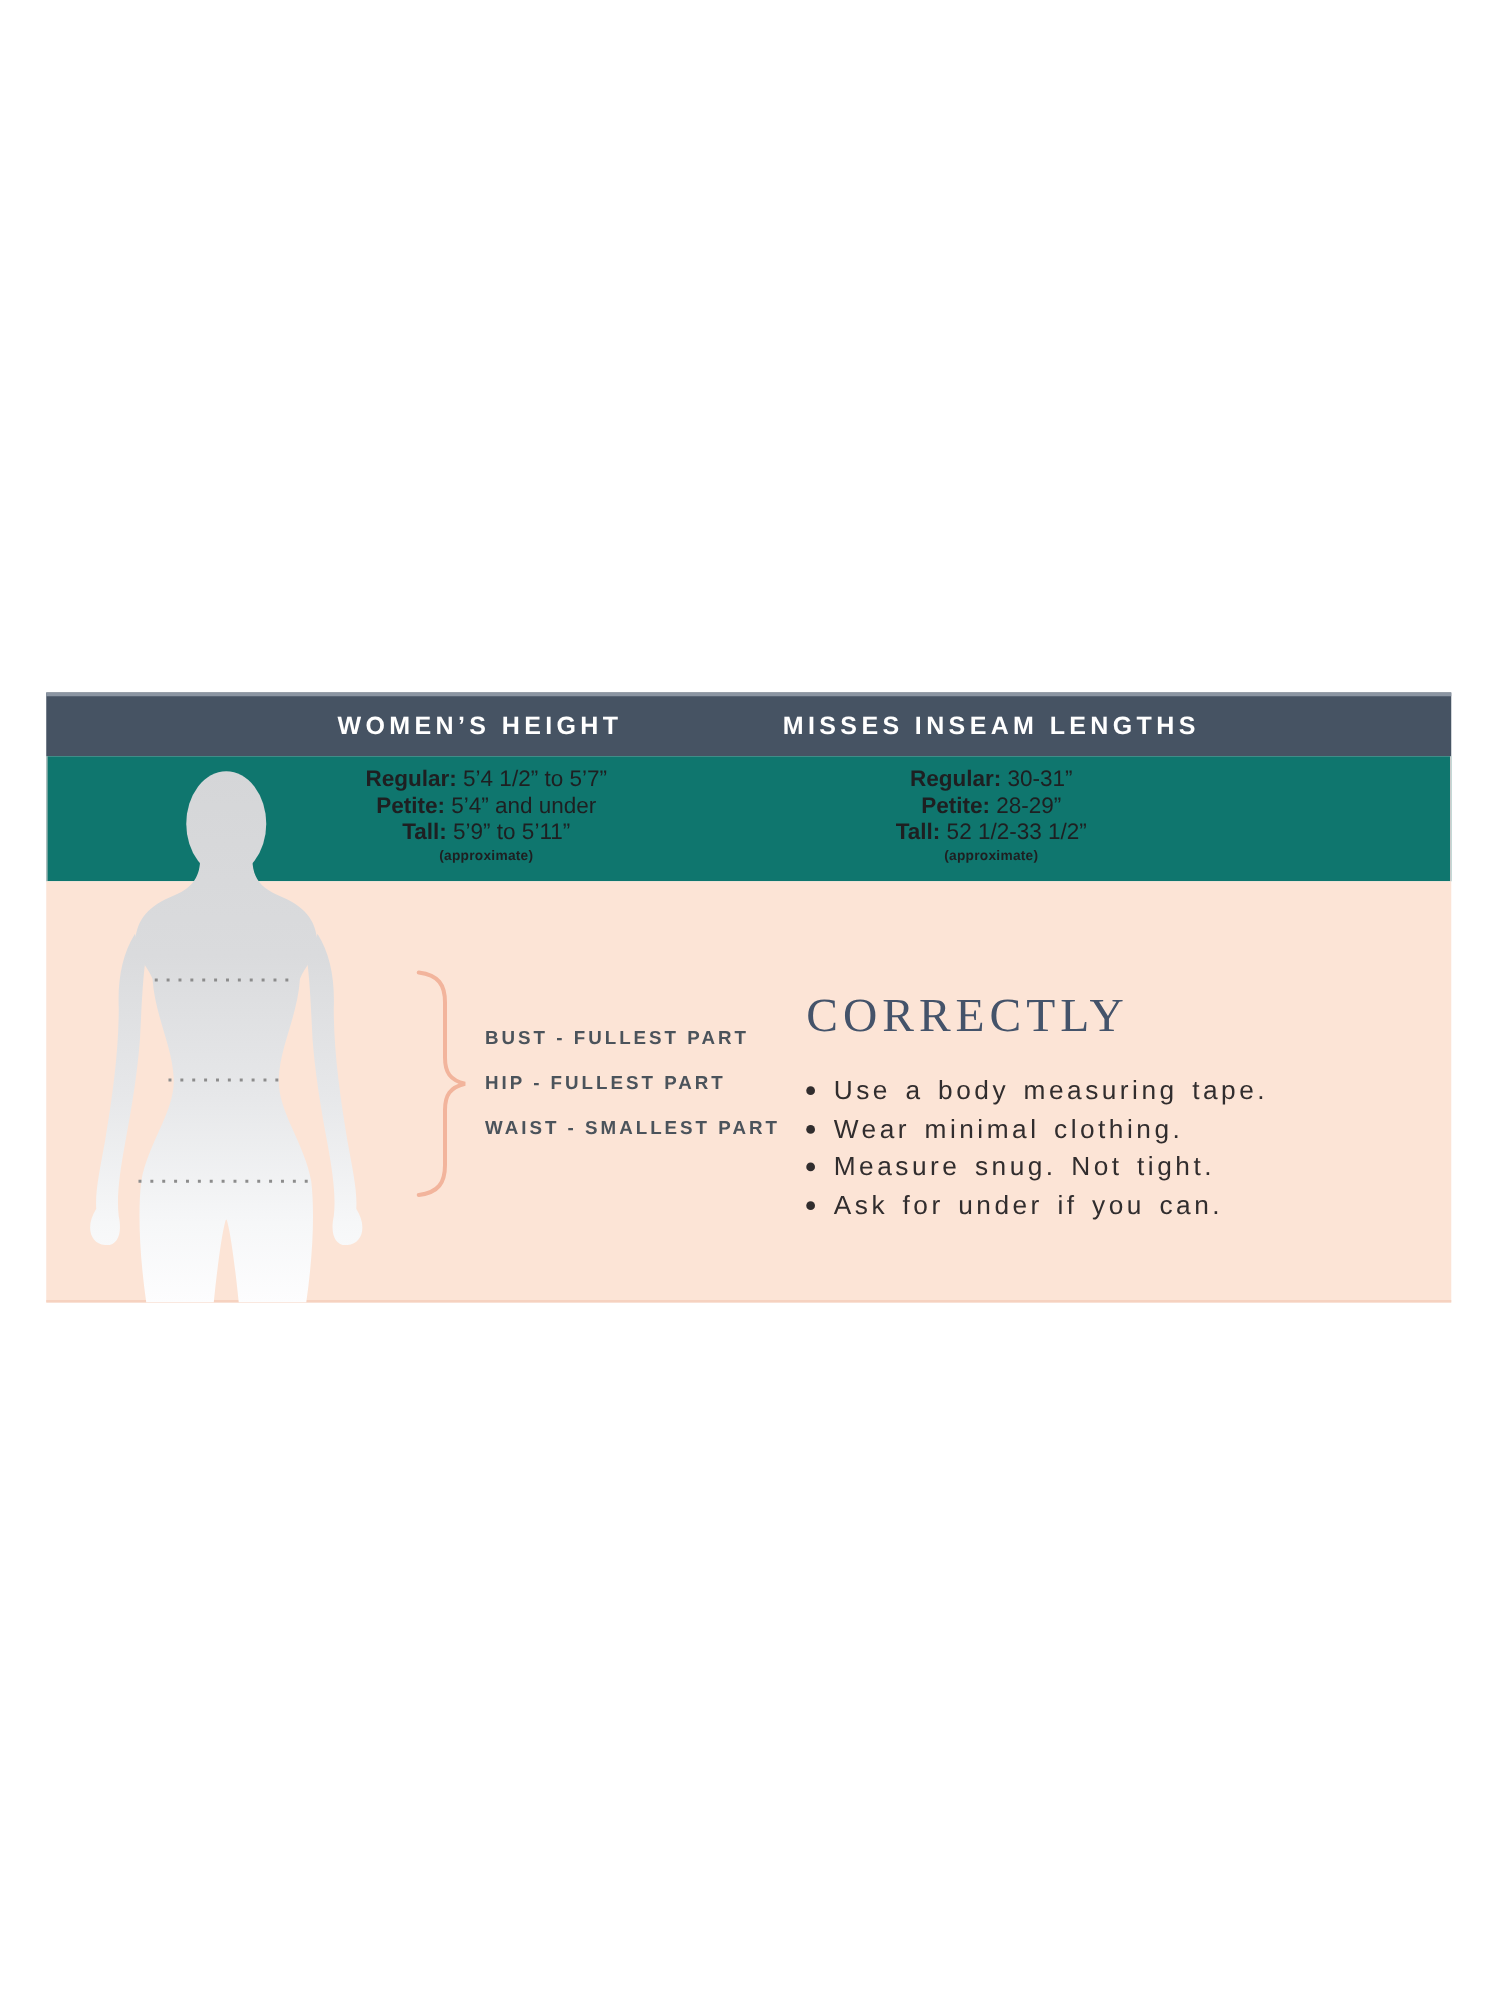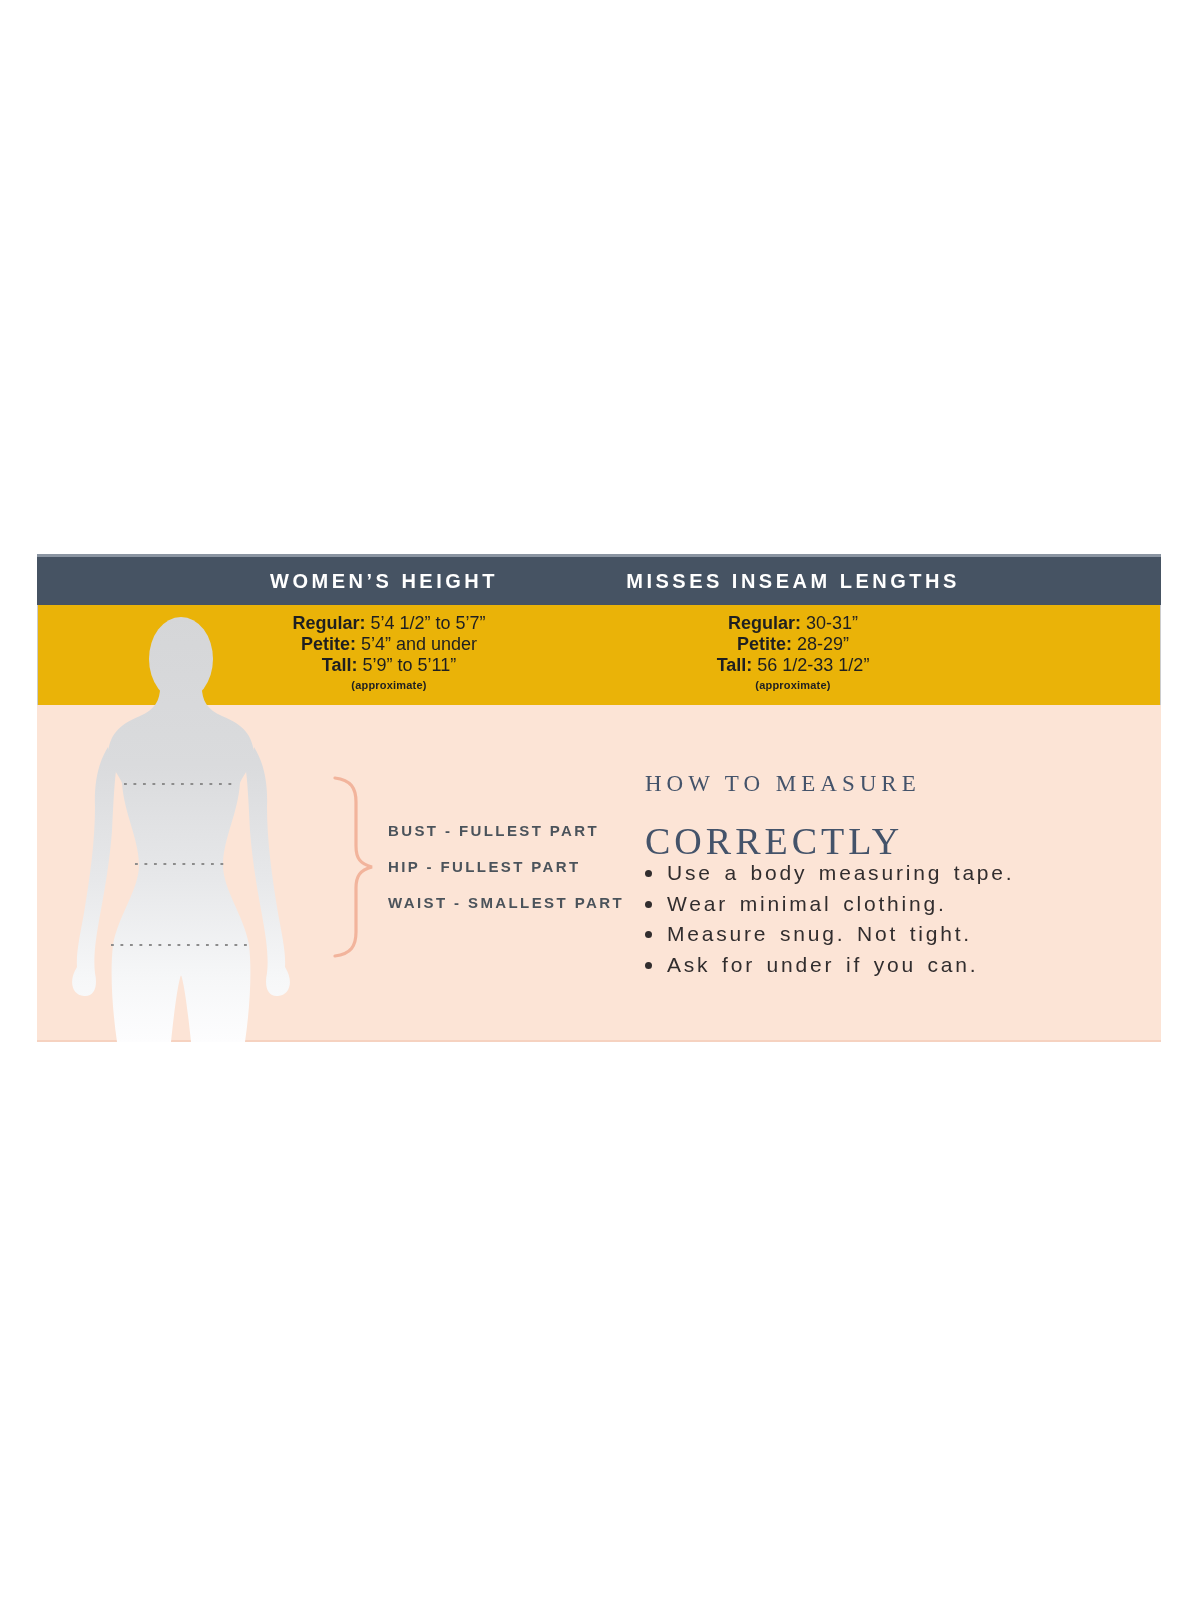--- a/index.html
+++ b/index.html
@@ -21,21 +21,21 @@
     transform:translateX(-50%);
     color:#ffffff; font-weight:bold; font-size:20px; letter-spacing:3.5px;
     white-space:nowrap;
   }
   .bar-title.left  { left:347px; }
   .bar-title.right { left:756px; }
 
   
   .white-strip {
     position:absolute; left:0; top:51px; width:1124px; height:100px;
-    background:#eab308;
+    background:#0f766e;
     border-left:1px solid #cccccc; border-right:1px solid #cccccc;
   }
   .info-col {
     position:absolute; top:8px; transform:translateX(-50%);
     text-align:center; white-space:nowrap;
     color:var(--height-text,#1e1f21);
   }
   .info-col.left  { left:351px; }
   .info-col.right { left:755px; }
   .info-row { font-size:18px; line-height:21px; }
@@ -106,21 +106,21 @@
     <div class="white-strip">
       <div class="info-col left">
         <p class="info-row"><b>Regular:</b><span>5’4 1/2” to 5’7”</span></p>
         <p class="info-row"><b>Petite:</b><span>5’4” and under</span></p>
         <p class="info-row"><b>Tall:</b><span>5’9” to 5’11”</span></p>
         <p class="info-note">(approximate)</p>
       </div>
       <div class="info-col right">
         <p class="info-row"><b>Regular:</b><span>30-31”</span></p>
         <p class="info-row"><b>Petite:</b><span>28-29”</span></p>
-        <p class="info-row"><b>Tall:</b><span>56 1/2-33 1/2”</span></p>
+        <p class="info-row"><b>Tall:</b><span>52 1/2-33 1/2”</span></p>
         <p class="info-note">(approximate)</p>
       </div>
     </div>
 
     <div class="peach"></div>
 
     <svg class="silhouette" viewBox="0 0 242 427" xmlns="http://www.w3.org/2000/svg" aria-hidden="true">
       <defs>
         <linearGradient id="bodyGrad" gradientUnits="userSpaceOnUse" x1="0" y1="0" x2="0" y2="427">
           <stop offset="0" stop-color="#d5d6d8"></stop>
@@ -182,21 +182,20 @@
                C35,98 31,104 31,116 L31,160 C31,174 26,182 10,184" fill="none" stroke="var(--brace-stroke,#f2b49c)" stroke-width="3.2" stroke-linecap="round"></path>
     </svg>
 
     <div class="measure-labels">
       <div>BUST - FULLEST PART</div>
       <div>HIP - FULLEST PART</div>
       <div>WAIST - SMALLEST PART</div>
     </div>
 
     <div class="howto">
-      <div class="howto-line1">HOW TO MEASURE</div>
       <div class="howto-line2">CORRECTLY</div>
     </div>
 
     <ul class="tips">
       <li>Use a body measuring tape.</li>
       <li>Wear minimal clothing.</li>
       <li>Measure snug. Not tight.</li>
       <li>Ask for under if you can.</li>
     </ul>
 

